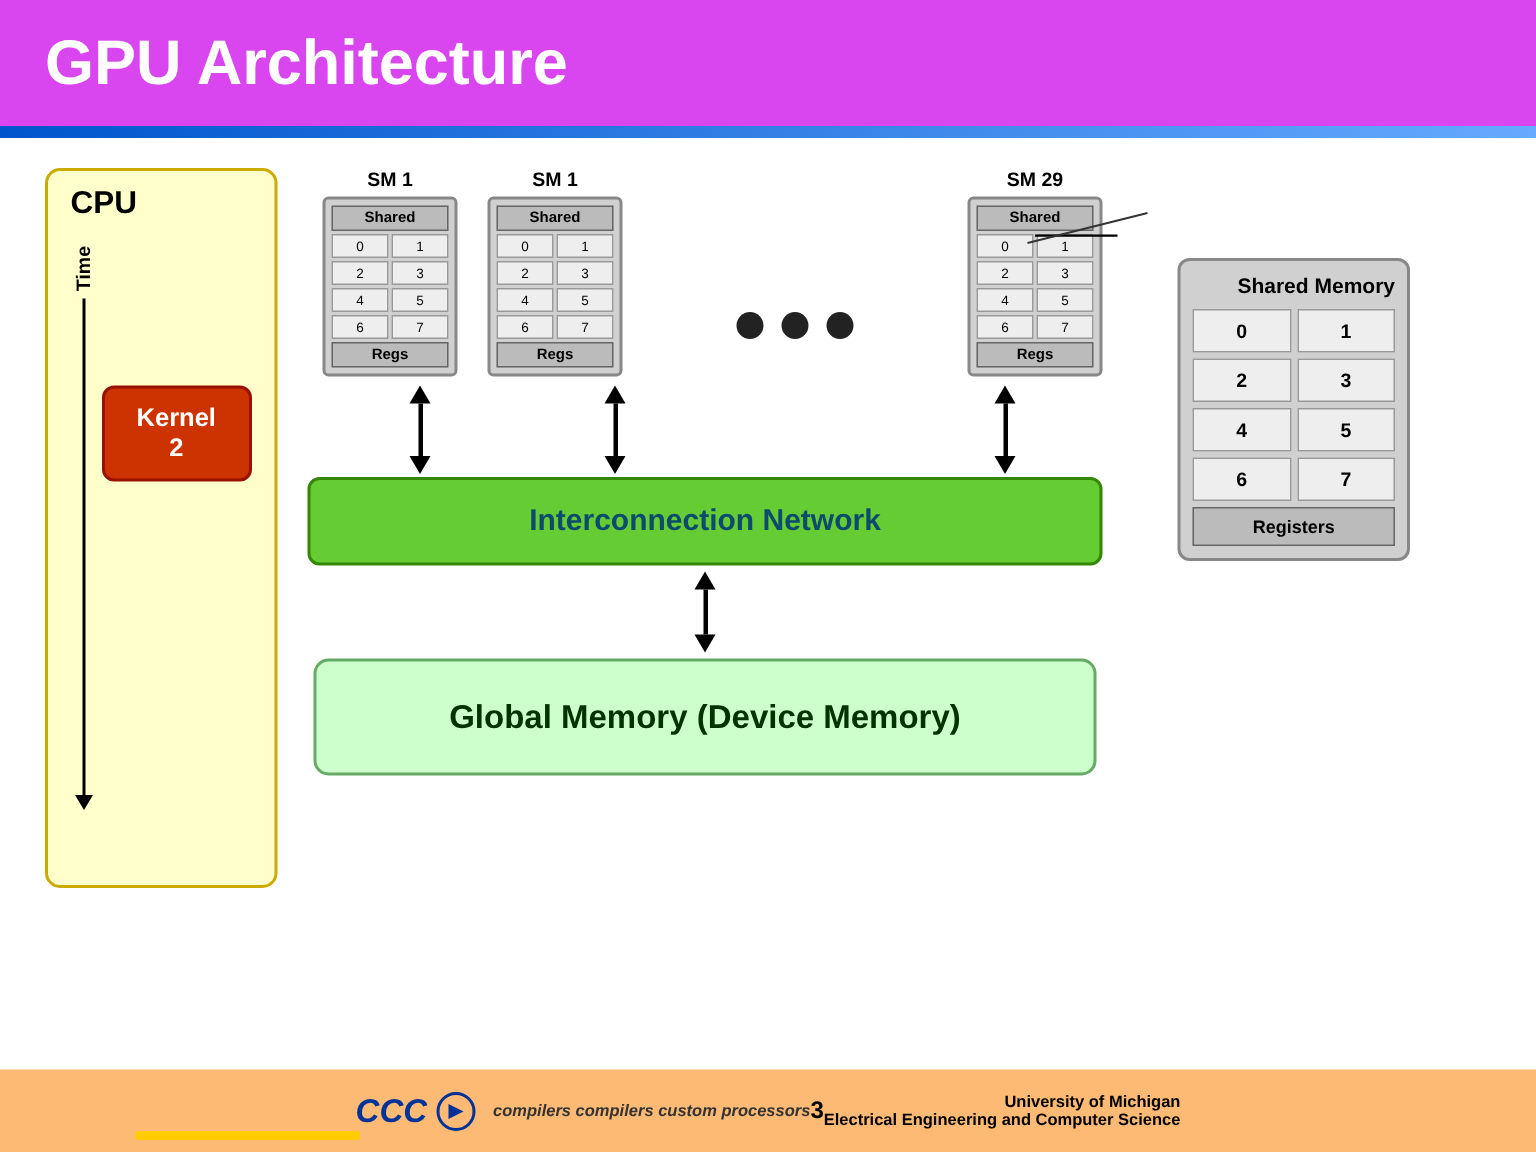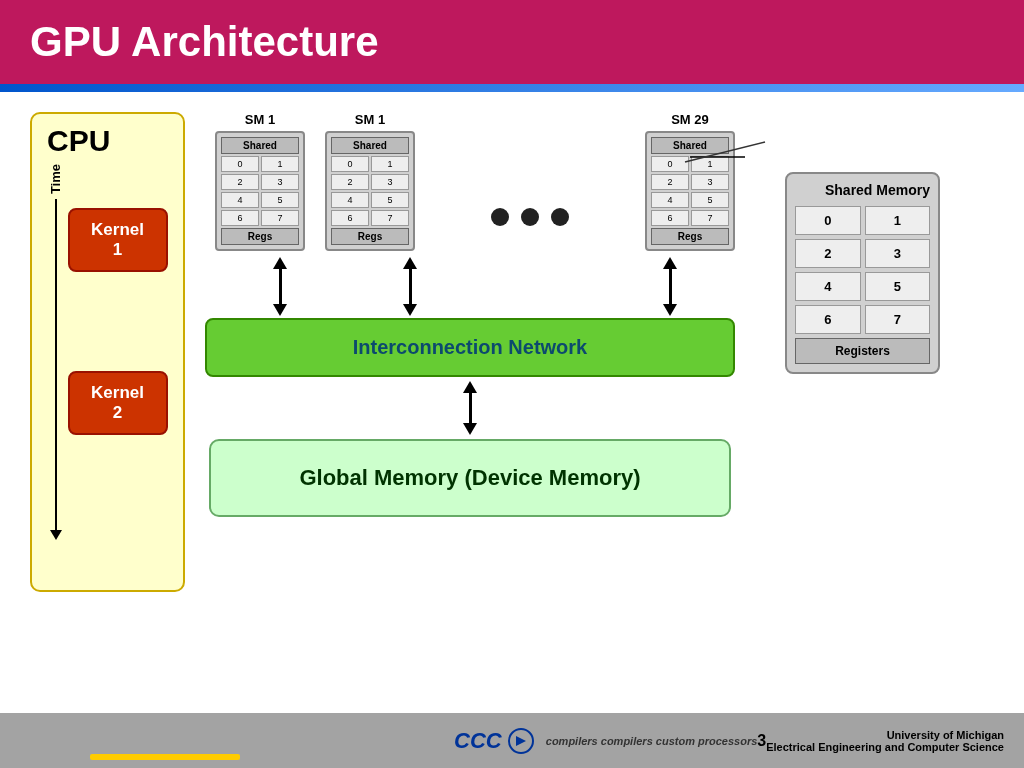--- a/index.html
+++ b/index.html
@@ -6,21 +6,21 @@
     body {
       width: 1024px;
       height: 768px;
       overflow: hidden;
       background: #fff;
       font-family: Arial, sans-serif;
     }
 
     
     .header {
-      background: #be185d;
+      background: #d946ef;
       padding: 18px 30px;
       display: flex;
       align-items: center;
     }
     .header-title {
       color: #fff;
       font-size: 42px;
       font-weight: bold;
     }
 
@@ -47,21 +47,21 @@
       width: 155px;
       height: 480px;
       position: relative;
       display: flex;
       flex-direction: column;
       align-items: center;
       padding-top: 10px;
       flex-shrink: 0;
     }
     .cpu-label {
-      font-size: 30px;
+      font-size: 21px;
       font-weight: bold;
       color: #000;
       align-self: flex-start;
       margin-left: 15px;
       margin-bottom: 10px;
     }
     .time-arrow {
       position: absolute;
       left: 16px;
       top: 50px;
@@ -248,25 +248,25 @@
       border: 1px solid #666;
       font-size: 12px;
       font-weight: bold;
       text-align: center;
       padding: 5px 0;
       color: #000;
     }
 
     
     .footer {
-      background: #a3a3a3;
+      background: #fdba74;
       height: 55px;
       display: flex;
       align-items: center;
-      justify-content: flex-end;
+      justify-content: center;
       padding: 0 20px;
       position: absolute;
       bottom: 0;
       left: 0;
       right: 0;
     }
     .footer-left {
       display: flex;
       align-items: center;
       gap: 10px;
@@ -334,23 +334,20 @@
 <div class="accent-bar"></div>
 
 <div class="main-content">
 
   <div class="cpu-box">
     <span class="cpu-label">CPU</span>
     <div class="time-arrow">
       <span class="time-label">Time</span>
       <div class="time-line"></div>
       <div class="time-arrowhead"></div>
-    </div>
-    <div class="kernel-btn kernel-btn-1">
-      <span>Kernel 1</span>
     </div>
     <div class="kernel-btn kernel-btn-2">
       <span>Kernel 2</span>
     </div>
   </div>
 
   <div class="gpu-area">
     <div style="display:flex; flex-direction:row; gap:20px; align-items:flex-start;">
 
       <div class="network-section">

